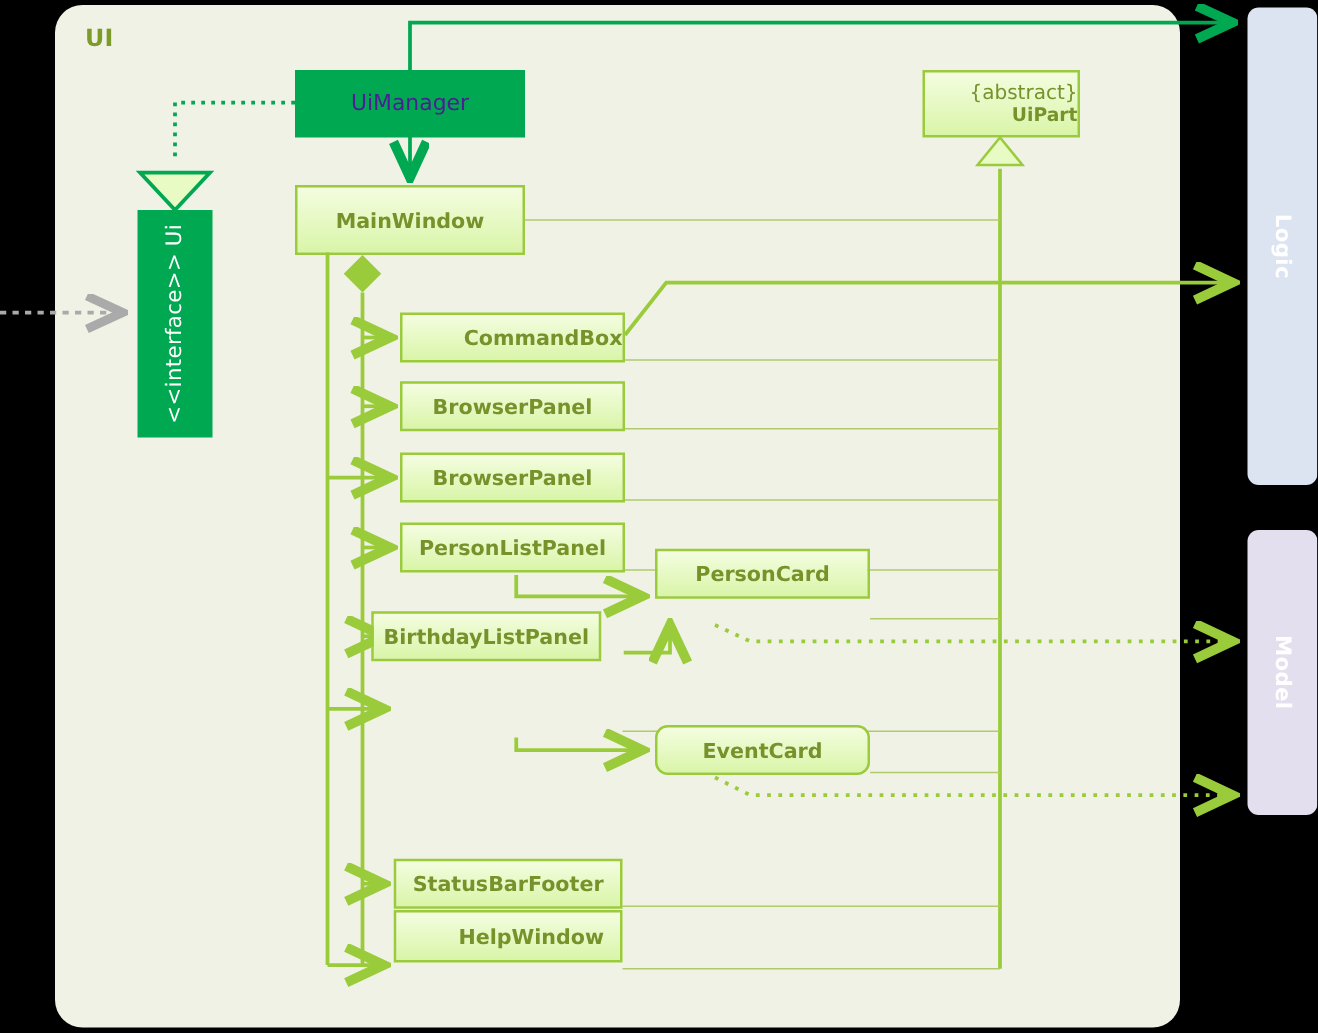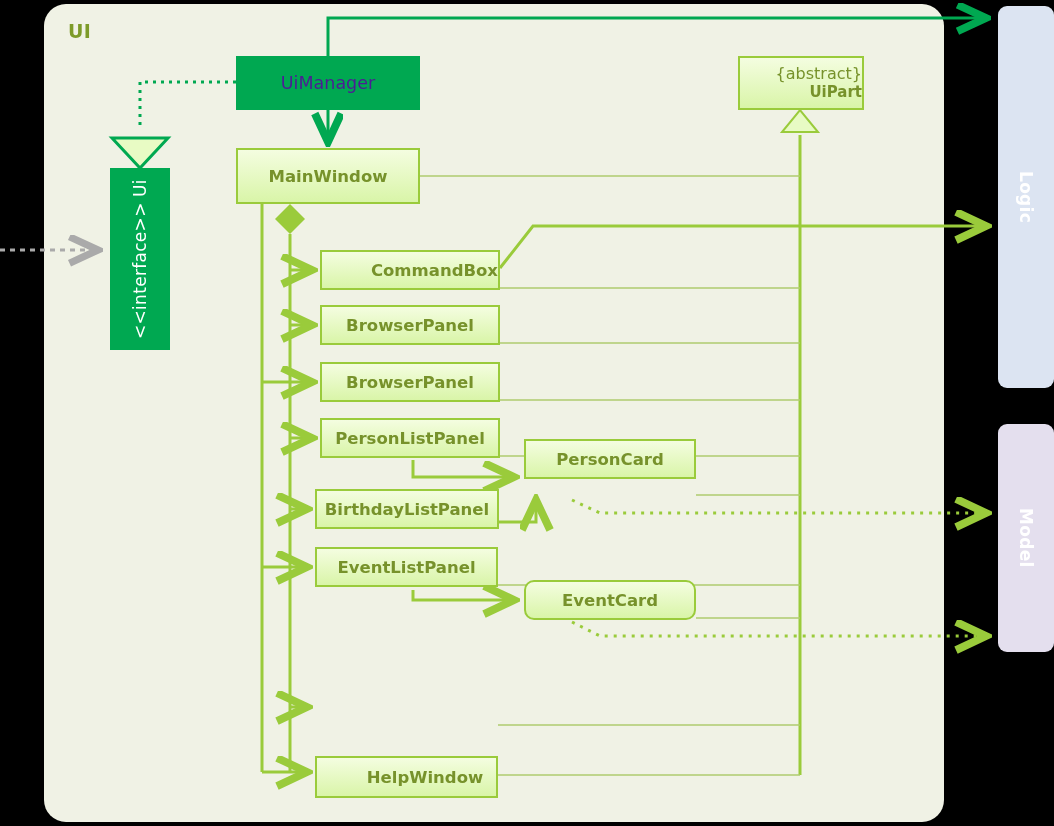--- a/index.html
+++ b/index.html
@@ -198,38 +198,38 @@
   </div>
 
   <div class="node cls-light" style="left:320px; top:418px; width:180px; height:40px;">
     <span>PersonListPanel</span>
   </div>
 
   <div class="node cls-light" style="left:320px; top:362px; width:180px; height:40px;">
     <span>BrowserPanel</span>
   </div>
 
-  <div class="node cls-light" style="left:315px; top:489px; width:184px; height:40px;">
+  <div class="node cls-light" style="left:297px; top:489px; width:184px; height:40px;">
     <span>BirthdayListPanel</span>
   </div>
 
-  <div class="node cls-light" style="left:315px; top:547px; width:183px; height:40px;">
-    <span>EventListPanel</span>
-  </div>
 
   <div class="node cls-light" style="left:524px; top:439px; width:172px; height:40px;text-align:center;">
     <span>PersonCard</span>
   </div>
 
   <div class="node cls-light" style="left:524px; top:580px; width:172px; height:40px;border-radius:10px;">
     <span>EventCard</span>
   </div>
 
-
-  <div class="node cls-light" style="left:315px; top:756px; width:183px; height:42px;padding-left:37px;">
+  <div class="node cls-light" style="left:315px; top:687px; width:183px; height:40px;">
+    <span>StatusBarFooter</span>
+  </div>
+
+  <div class="node cls-light" style="left:315px; top:728px; width:183px; height:42px;padding-left:37px;">
     <span>HelpWindow</span>
   </div>
 
   <div class="node ext-box ext-logic" style="left:998px; top:6px; width:56px; height:382px;">
     <span>Logic</span>
   </div>
 
   <div class="node ext-box ext-model" style="left:998px; top:424px; width:56px; height:228px;">
     <span>Model</span>
   </div>

